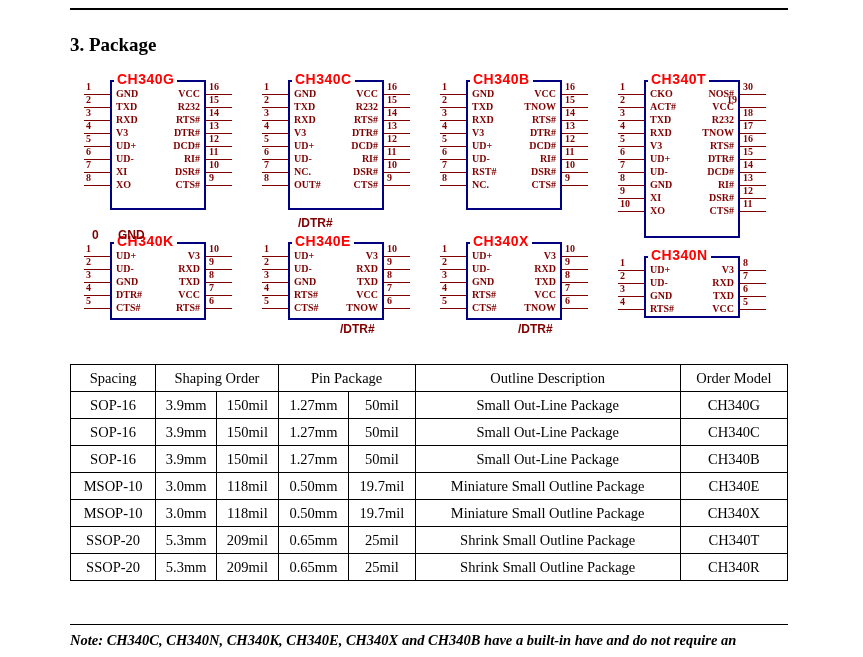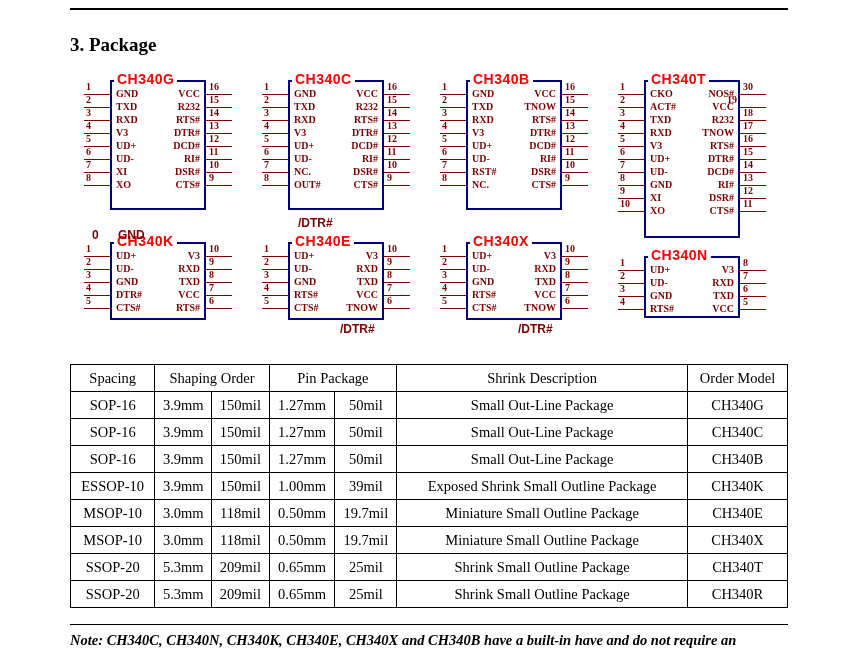--- a/index.html
+++ b/index.html
@@ -438,21 +438,21 @@
       <div class="lead" style="left: 96px; top: 53px; width: 26px;"></div>
     </div>
   </div>
 
 <table class="pkg">
   <thead>
     <tr>
       <th rowspan="1">Spacing</th>
       <th colspan="2">Shaping Order</th>
       <th colspan="2">Pin Package</th>
-      <th>Shrink Description</th>
+      <th>Outline Description</th>
       <th>Order Model</th>
     </tr>
   </thead>
   <tbody id="pkg-body">
       <tr>
         <td>SOP-16</td>
         <td>3.9mm</td>
         <td>150mil</td>
         <td>1.27mm</td>
         <td>50mil</td>
@@ -471,29 +471,20 @@
       <tr>
         <td>SOP-16</td>
         <td>3.9mm</td>
         <td>150mil</td>
         <td>1.27mm</td>
         <td>50mil</td>
         <td>Small Out-Line Package</td>
         <td>CH340B</td>
       </tr>
       <tr>
-        <td>ESSOP-10</td>
-        <td>3.9mm</td>
-        <td>150mil</td>
-        <td>1.00mm</td>
-        <td>39mil</td>
-        <td>Exposed Shrink Small Outline Package</td>
-        <td>CH340K</td>
-      </tr>
-      <tr>
         <td>MSOP-10</td>
         <td>3.0mm</td>
         <td>118mil</td>
         <td>0.50mm</td>
         <td>19.7mil</td>
         <td>Miniature Small Outline Package</td>
         <td>CH340E</td>
       </tr>
       <tr>
         <td>MSOP-10</td>

